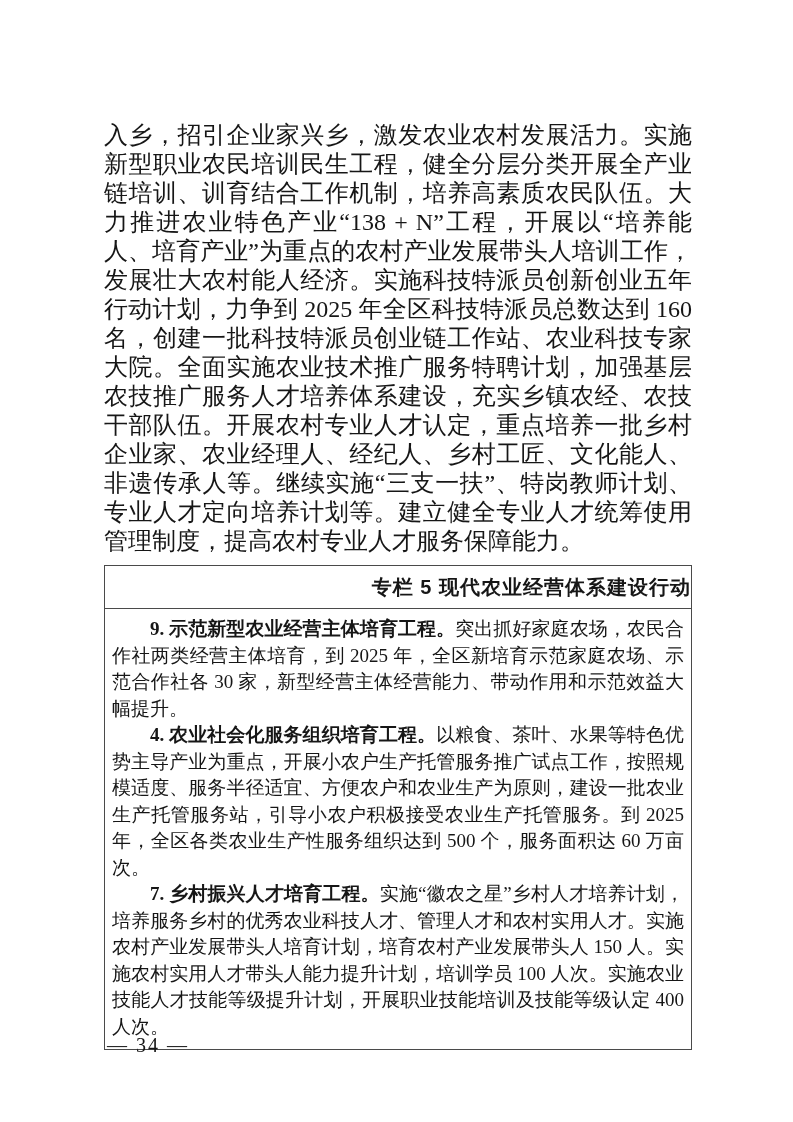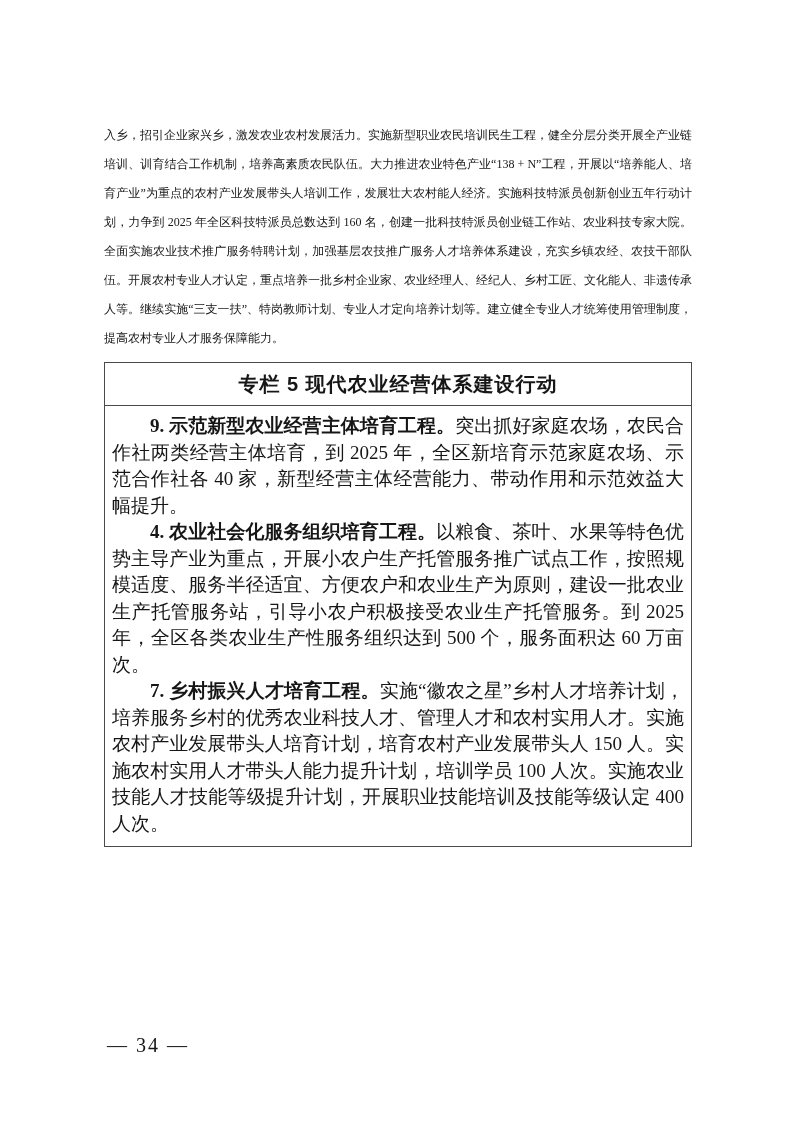--- a/index.html
+++ b/index.html
@@ -14,35 +14,35 @@
     color: #161616;
   }
   .content {
     position: absolute;
     left: 104px;
     top: 121px;
     width: 588px;
   }
   .body-text {
     margin: 0;
-    font-size: 12px;
+    font-size: 24px;
     line-height: 29px;
     text-align: justify;
     text-justify: inter-ideograph;
   }
   .panel {
     margin-top: 9px;
     border: 1.5px solid #4a4a4a;
     background: #ffffff;
   }
   .panel-title {
     font-family: "Liberation Sans", "DejaVu Sans", sans-serif;
     font-weight: 700;
     font-size: 20px;
-    text-align: center;
+    text-align: right;
     padding: 8px 0 7px 0;
     border-bottom: 1.5px solid #4a4a4a;
     letter-spacing: 1px;
   }
   .panel-body {
     padding: 7px 7px 9px 7px;
   }
   .panel-item {
     margin: 0;
     font-size: 19px;
@@ -69,21 +69,21 @@
 
 <div class="page">
   <div class="content">
 
     <p class="body-text">入乡，招引企业家兴乡，激发农业农村发展活力。实施新型职业农民培训民生工程，健全分层分类开展全产业链培训、训育结合工作机制，培养高素质农民队伍。大力推进农业特色产业“138 + N”工程，开展以“培养能人、培育产业”为重点的农村产业发展带头人培训工作，发展壮大农村能人经济。实施科技特派员创新创业五年行动计划，力争到 2025 年全区科技特派员总数达到 160 名，创建一批科技特派员创业链工作站、农业科技专家大院。全面实施农业技术推广服务特聘计划，加强基层农技推广服务人才培养体系建设，充实乡镇农经、农技干部队伍。开展农村专业人才认定，重点培养一批乡村企业家、农业经理人、经纪人、乡村工匠、文化能人、非遗传承人等。继续实施“三支一扶”、特岗教师计划、专业人才定向培养计划等。建立健全专业人才统筹使用管理制度，提高农村专业人才服务保障能力。</p>
 
     <div class="panel">
       <div class="panel-title">专栏 5  现代农业经营体系建设行动</div>
       <div class="panel-body">
 
-        <p class="panel-item"><span class="lead">9. 示范新型农业经营主体培育工程。</span><span>突出抓好家庭农场，农民合作社两类经营主体培育，到 2025 年，全区新培育示范家庭农场、示范合作社各 40 家，新型经营主体经营能力、带动作用和示范效益大幅提升。</span></p>
+        <p class="panel-item"><span class="lead">9. 示范新型农业经营主体培育工程。</span><span>突出抓好家庭农场，农民合作社两类经营主体培育，到 2025 年，全区新培育示范家庭农场、示范合作社各 30 家，新型经营主体经营能力、带动作用和示范效益大幅提升。</span></p>
 
         <p class="panel-item"><span class="lead">4. 农业社会化服务组织培育工程。</span><span>以粮食、茶叶、水果等特色优势主导产业为重点，开展小农户生产托管服务推广试点工作，按照规模适度、服务半径适宜、方便农户和农业生产为原则，建设一批农业生产托管服务站，引导小农户积极接受农业生产托管服务。到 2025 年，全区各类农业生产性服务组织达到 500 个，服务面积达 60 万亩次。</span></p>
 
         <p class="panel-item"><span class="lead">7. 乡村振兴人才培育工程。</span><span>实施“徽农之星”乡村人才培养计划，培养服务乡村的优秀农业科技人才、管理人才和农村实用人才。实施农村产业发展带头人培育计划，培育农村产业发展带头人 150 人。实施农村实用人才带头人能力提升计划，培训学员 100 人次。实施农业技能人才技能等级提升计划，开展职业技能培训及技能等级认定 400 人次。</span></p>
 
       </div>
     </div>
 
   </div>
 

